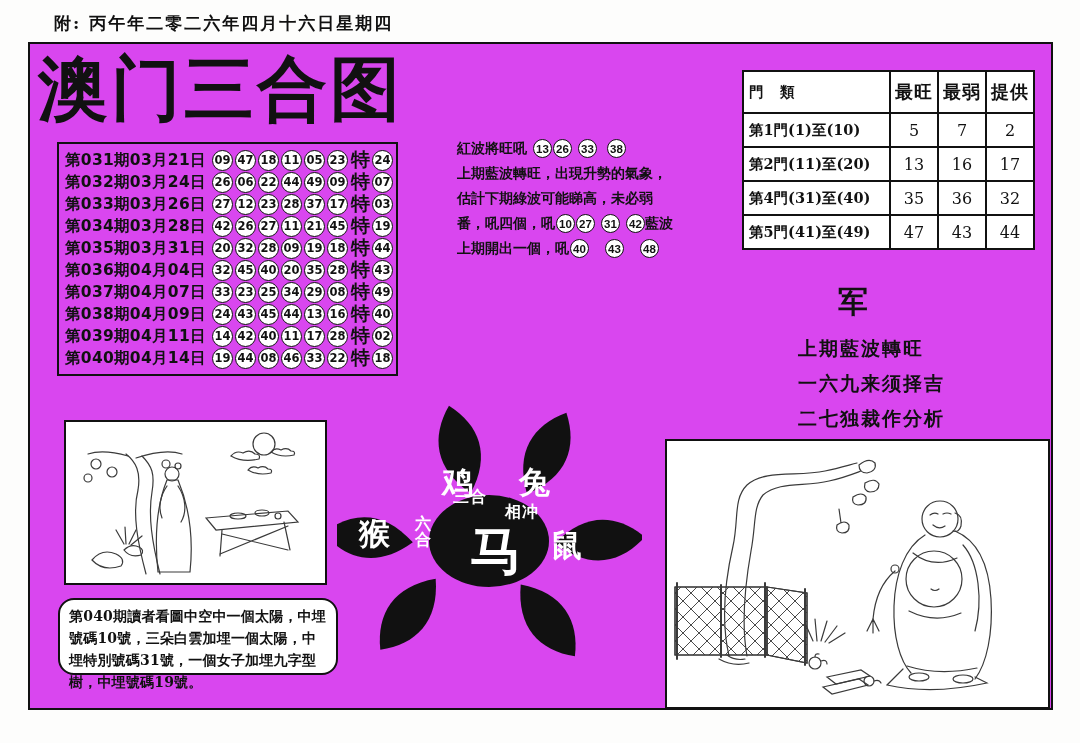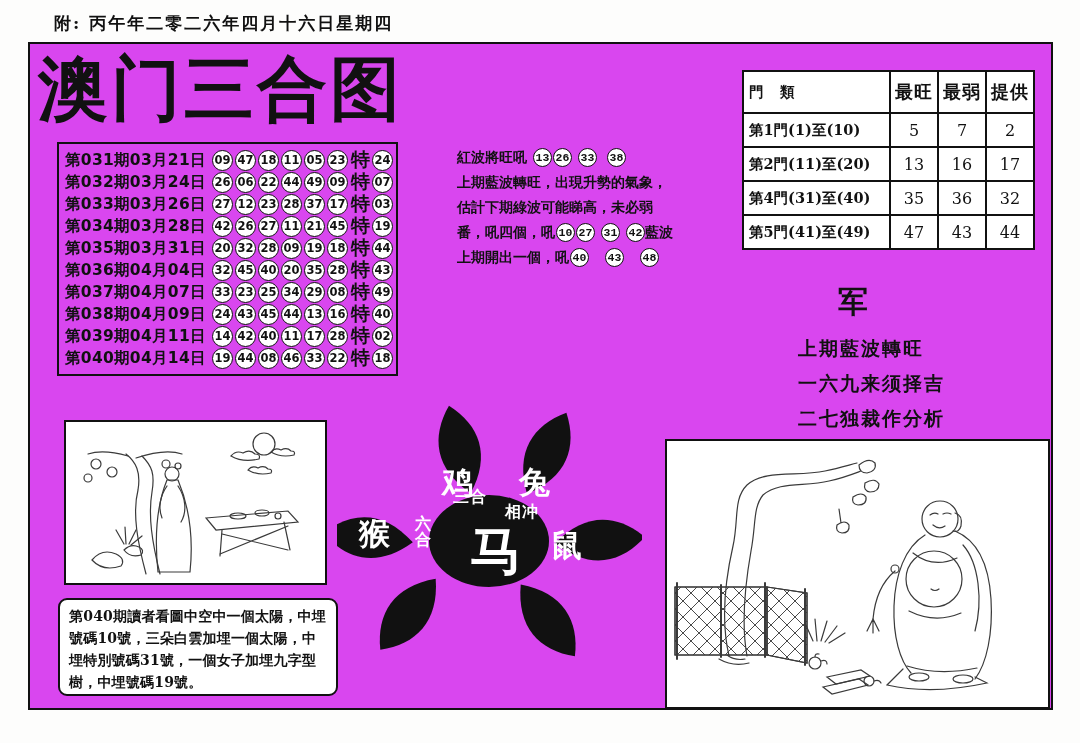--- a/index.html
+++ b/index.html
@@ -21,22 +21,22 @@
                display:flex;flex-direction:column;justify-content:center;
                padding:1px 3px 1px 6px;}
   .result-row{display:flex;align-items:center;height:22px;white-space:nowrap;}
   .result-label{font-size:15.5px;font-weight:700;width:147px;flex:none;letter-spacing:0.3px;}
   .circle{box-sizing:border-box;width:21px;height:21px;border:1.8px solid #111;border-radius:50%;
           display:inline-flex;align-items:center;justify-content:center;
           font-size:11.5px;font-weight:700;margin-right:2px;flex:none;background:#fff;}
   .te{font-size:19px;font-weight:800;margin:0 2px 0 1px;flex:none;}
 
   
-  .forecast{position:absolute;left:427px;top:101px;width:250px;
-            font-family:Liberation Mono, monospace;font-weight:700;font-size:14px;}
+  .forecast{position:absolute;left:427px;top:92px;width:250px;
+            font-family:Liberation Sans, sans-serif;font-weight:700;font-size:14px;}
   .fc-line{display:flex;align-items:center;height:25px;white-space:nowrap;}
   .fc-circle{box-sizing:border-box;width:19px;height:19px;border:1.5px solid #111;border-radius:50%;
              display:inline-flex;align-items:center;justify-content:center;
              font-size:11.5px;font-weight:700;flex:none;margin-left:1px;background:#fff;}
   .ml6{margin-left:6px;} .ml10{margin-left:10px;} .ml16{margin-left:16px;}
 
   
   .gate-table{position:absolute;left:712px;top:26px;border-collapse:collapse;
               font-family:"DejaVu Serif",serif;background:#fff;}
   .gate-table th,.gate-table td{border:2px solid #111;text-align:center;padding:0;}
@@ -60,22 +60,22 @@
   .fw-vert{display:flex;flex-direction:column;line-height:20px;font-size:16px;}
 
   
   .left-illus{position:absolute;left:34px;top:376px;width:263px;height:165px;
               border:2.5px solid #111;box-sizing:border-box;background:#fff;}
   .right-illus{position:absolute;left:635px;top:395px;width:385px;height:270px;
                border:2.5px solid #111;box-sizing:border-box;background:#fff;}
   .illus-svg{display:block;}
 
   
-  .caption-box{position:absolute;left:28px;top:554px;width:280px;height:98px;
-               border:2.5px solid #111;border-radius:9px;box-sizing:border-box;
+  .caption-box{position:absolute;left:28px;top:554px;width:280px;height:77px;
+               border:2.5px solid #111;border-radius:16px;box-sizing:border-box;
                padding:5px 9px;background:#fff;}
   .caption-box p{margin:0;font-family:"DejaVu Serif",serif;font-size:14px;font-weight:700;
                  line-height:22px;letter-spacing:0.2px;}
 </style>
 </head>
 <body>
 
 <div id="page">
 
   <div class="header-note">附: 丙午年二零二六年四月十六日星期四</div>

